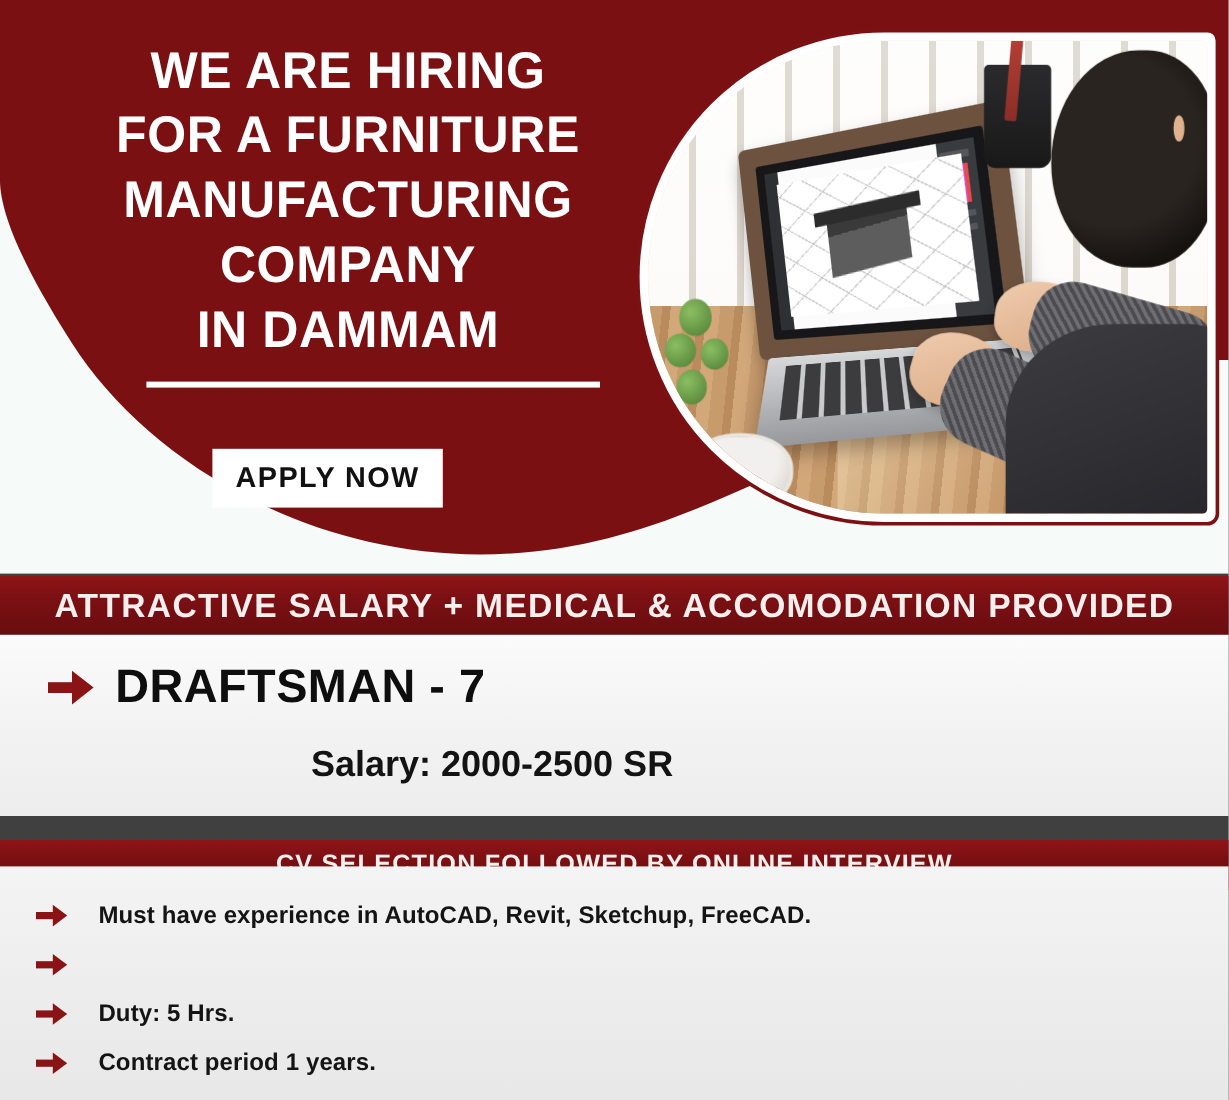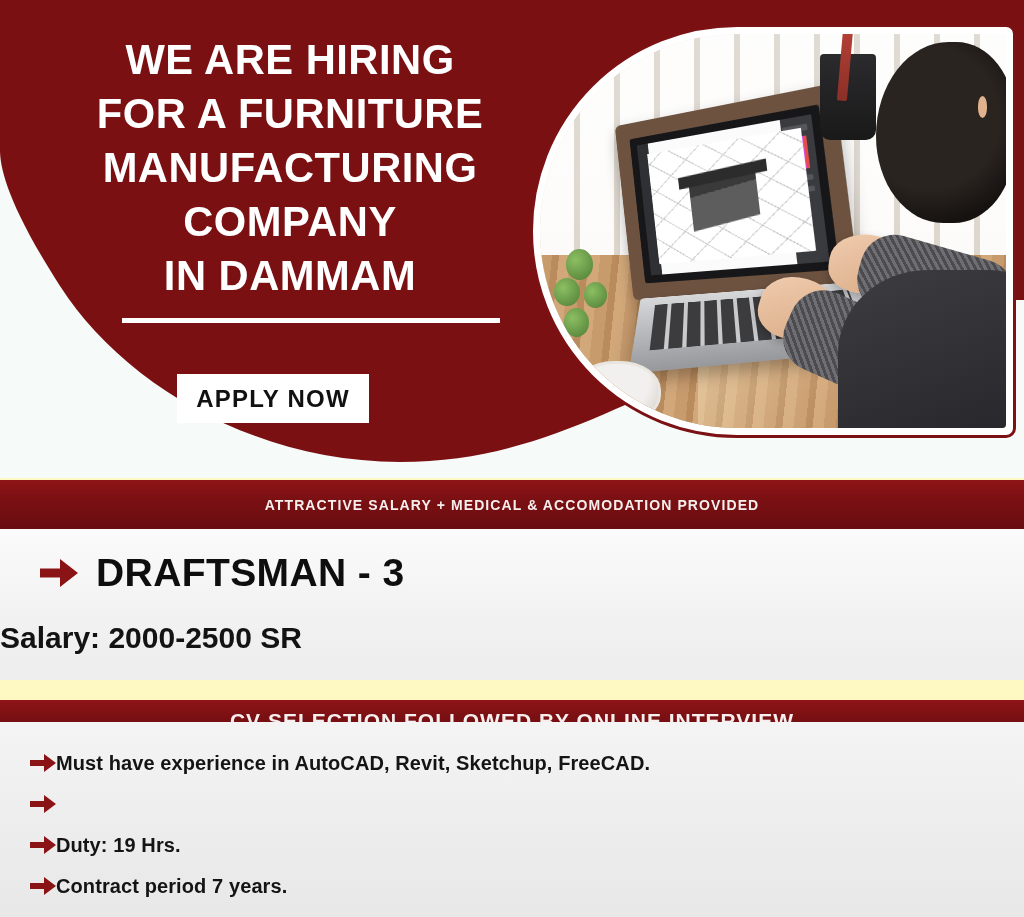--- a/index.html
+++ b/index.html
@@ -10,21 +10,21 @@
     height:917px;
     overflow:hidden;
     background:#ffffff;
     font-family:"Liberation Sans", sans-serif;
   }
 
   #poster{
     position:relative;
     width:1024px;
     height:917px;
-    background:#fef9c3;
+    background:#404040;
     overflow:hidden;
   }
 
   
   .hero{
     position:absolute;
     left:0; top:0;
     width:1024px; height:478px;
     background:#f6faf8;
     overflow:hidden;
@@ -280,21 +280,21 @@
     position:absolute;
     left:0; width:1024px;
     background:linear-gradient(180deg,#8f1417 0%, #7b1013 38%, #690d10 100%);
     display:flex;
     align-items:center;
     justify-content:center;
     color:#f7eeee;
     font-weight:700;
     text-transform:uppercase;
   }
-  .band-1{ top:480px; height:49px; font-size:14px; letter-spacing:1.1px; }
+  .band-1{ top:480px; height:49px; font-size:28px; letter-spacing:1.1px; }
   .band-2{ top:700px; height:42px; font-size:21px; letter-spacing:1.0px; }
 
   
   .mid{
     position:absolute;
     left:0; top:529px;
     width:1024px; height:151px;
     background:linear-gradient(180deg,#fbfbfb 0%, #f2f2f2 55%, #ededed 100%);
   }
   .role-row{
@@ -304,21 +304,21 @@
   }
   .role-title{
     font-size:39px; font-weight:700; color:#0e0e0e;
     letter-spacing:0.4px;
     font-family:"Liberation Sans", sans-serif;
   }
   .salary{
     position:absolute;
     left:0; top:92px;
     width:820px;
-    text-align:left;
+    text-align:center;
     font-size:30px; font-weight:700; color:#131313;
     font-family:"Liberation Sans", sans-serif;
   }
 
   
   .arrow{
     display:inline-block;
     position:relative;
     flex:none;
   }
@@ -348,21 +348,21 @@
   .reqs{
     position:absolute;
     left:0; top:722px;
     width:1024px; height:195px;
     background:linear-gradient(180deg,#f4f4f4 0%, #ececec 60%, #e8e8e8 100%);
     padding:22px 0 0 30px;
   }
   .req-item{
     display:flex;
     align-items:center;
-    gap:0;
+    gap:26px;
     height:38px;
     margin-bottom:3px;
   }
   .req-text{
     font-size:20px;
     font-weight:700;
     color:#141414;
     font-family:"Liberation Sans", sans-serif;
     letter-spacing:0.1px;
   }
@@ -448,21 +448,21 @@
   </div>
 
   <div class="band band-1">ATTRACTIVE SALARY + MEDICAL &amp; ACCOMODATION PROVIDED</div>
 
   <div class="mid">
     <div class="role-row">
       <span class="arrow arrow-lg">
         <span class="stem"></span>
           <span class="head-tri"></span>
       </span>
-      <span class="role-title">DRAFTSMAN - 3</span>
+      <span class="role-title">DRAFTSMAN - 7</span>
     </div>
     <div class="salary">Salary: 2000-2500 SR</div>
   </div>
 
   <div class="band band-2">CV SELECTION FOLLOWED BY ONLINE INTERVIEW</div>
 
   <div class="reqs">
     <div class="req-item">
       <span class="arrow arrow-sm">
         <span class="stem"></span>
@@ -474,24 +474,24 @@
       <span class="arrow arrow-sm">
         <span class="stem"></span>
           <span class="head-tri"></span>
       </span>
     </div>
     <div class="req-item">
       <span class="arrow arrow-sm">
         <span class="stem"></span>
           <span class="head-tri"></span>
       </span>
-      <span class="req-text">Duty: 19 Hrs.</span>
+      <span class="req-text">Duty: 5 Hrs.</span>
     </div>
     <div class="req-item">
       <span class="arrow arrow-sm">
         <span class="stem"></span>
           <span class="head-tri"></span>
       </span>
-      <span class="req-text">Contract period 7 years.</span>
+      <span class="req-text">Contract period 1 years.</span>
     </div>
   </div>
 
 </div>
 
 </body></html>

